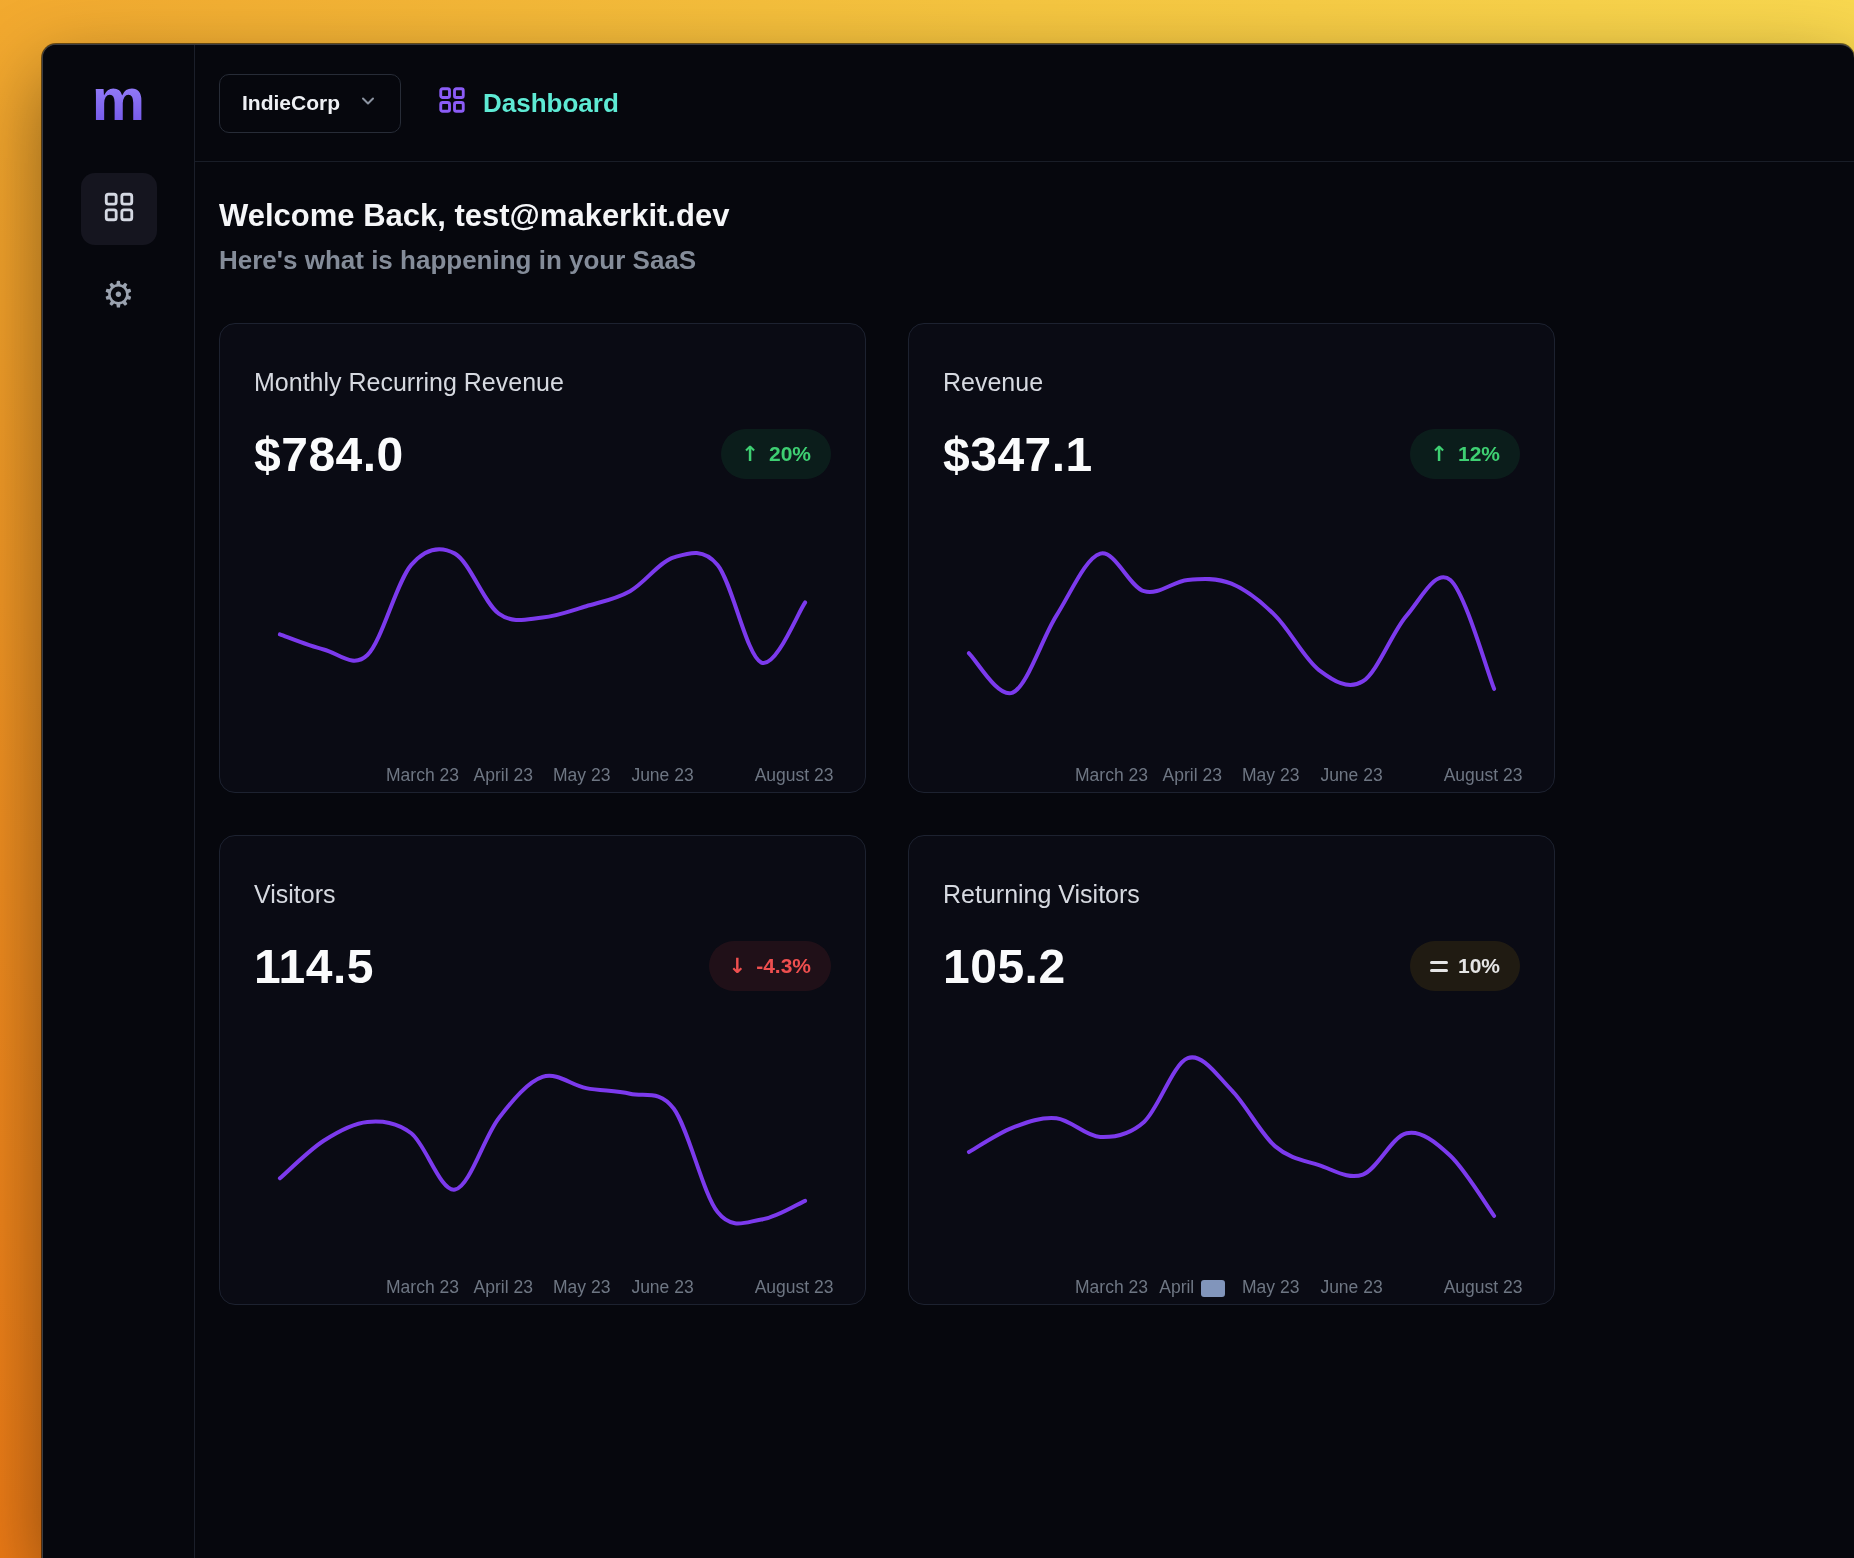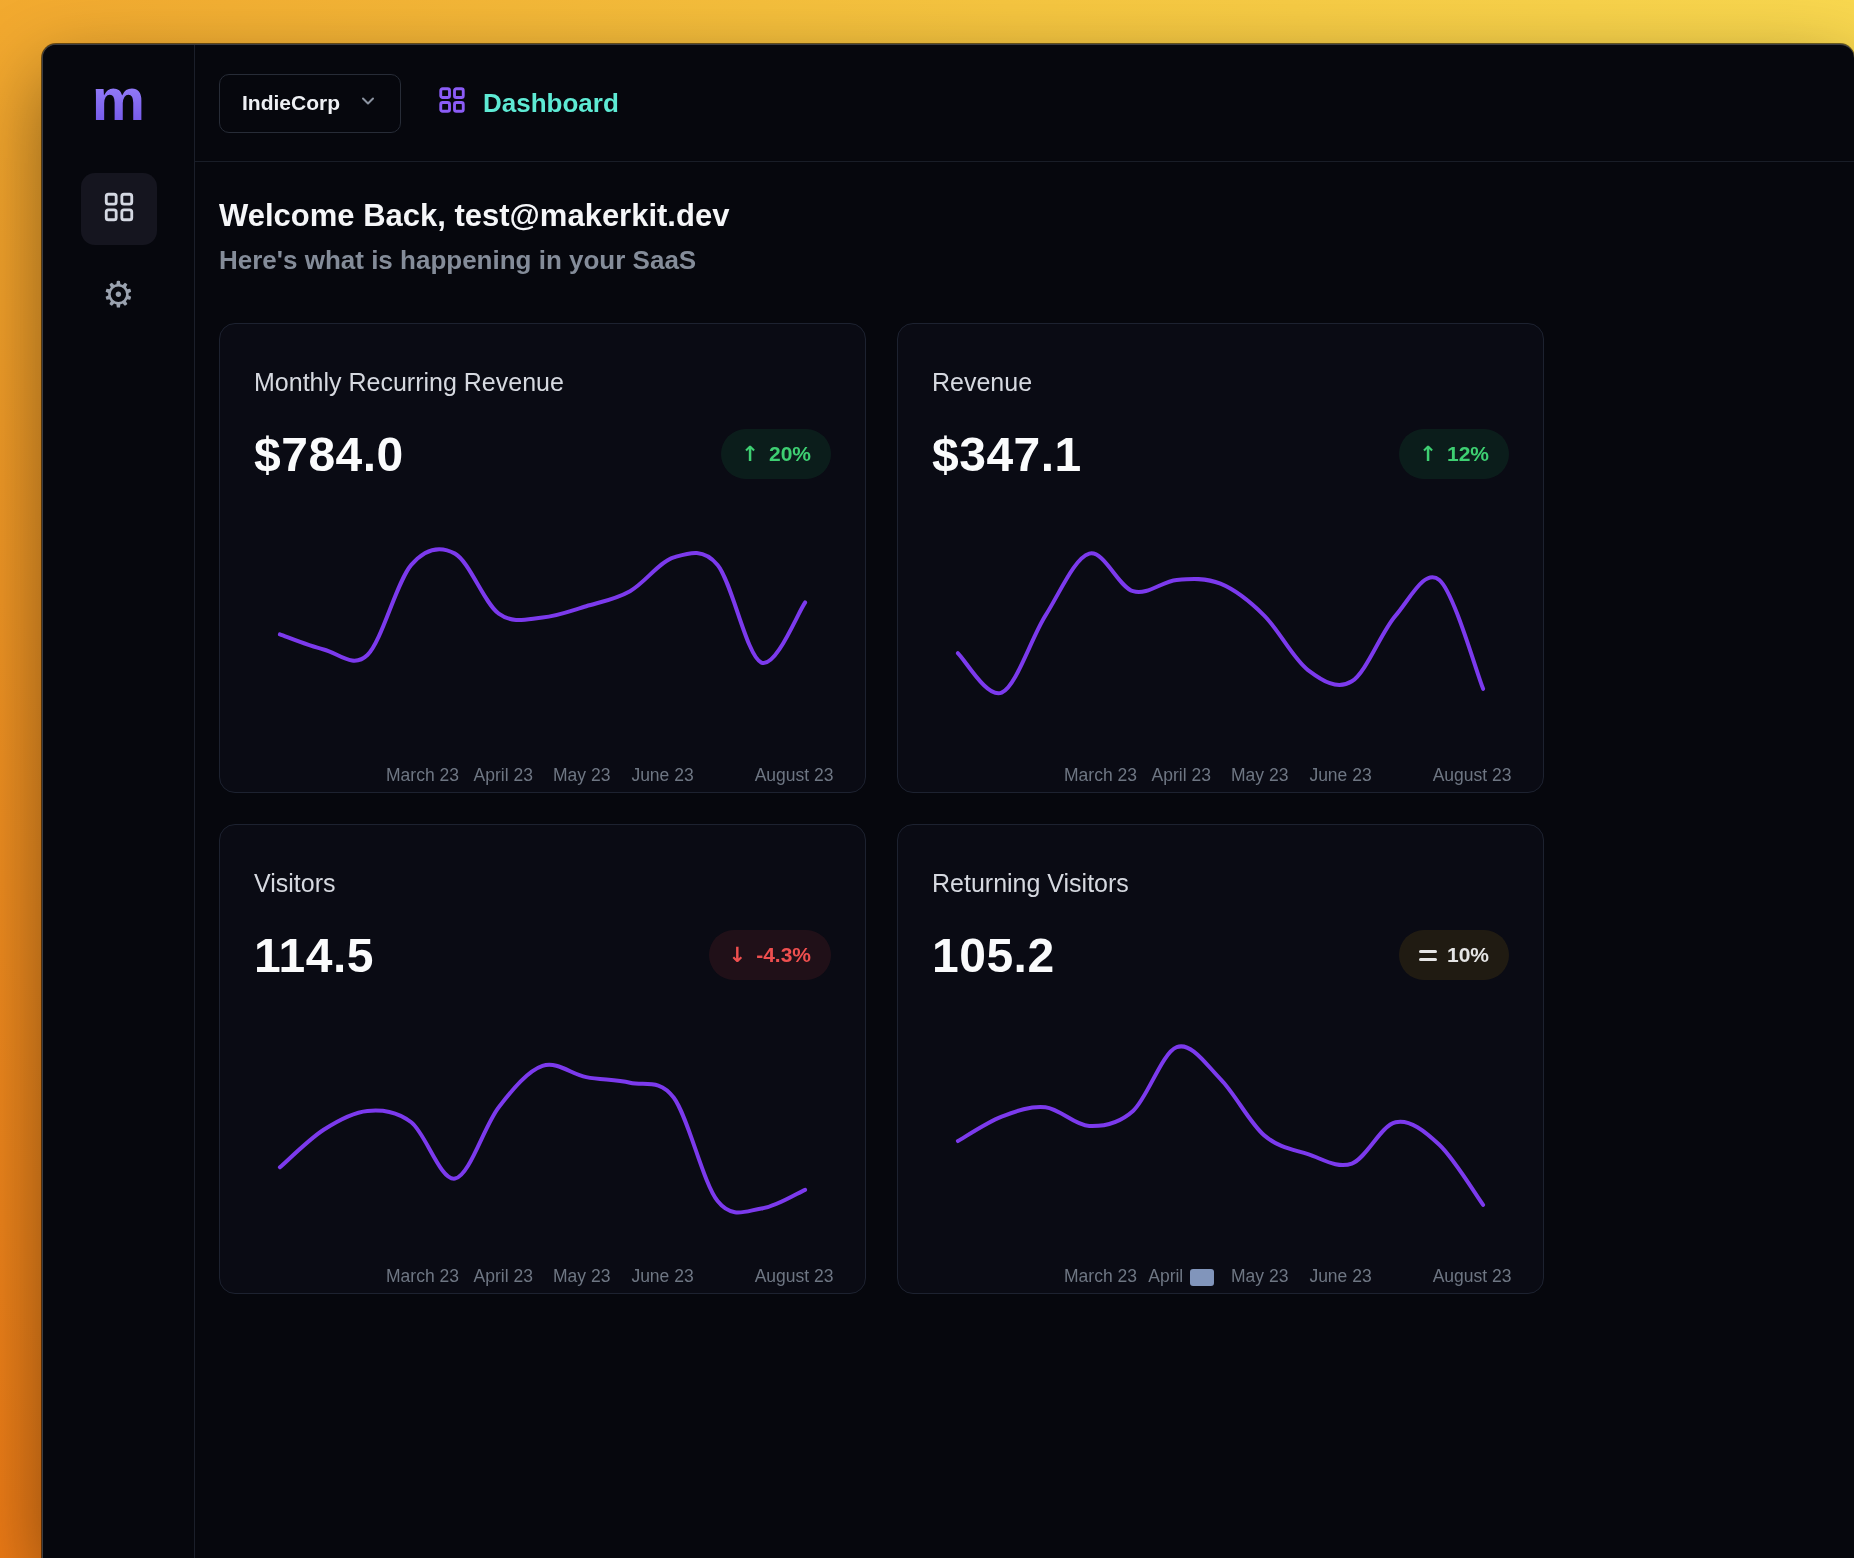--- a/index.html
+++ b/index.html
@@ -53,21 +53,21 @@
     background:transparent; border:1px solid #272c37; border-radius:10px;
     padding:16px 22px; color:#eef0f4; font-size:21px; font-weight:700;
     font-family:inherit; cursor:pointer;
   }
   .page-head { display:flex; align-items:center; gap:16px; margin-left:36px;
     color:#5eead4; font-size:26px; font-weight:600; }
   main { padding:36px 24px 0; }
   .welcome-title { font-size:31px; font-weight:700; color:#f5f6f8; }
   .welcome-sub { margin-top:11px; font-size:26px; font-weight:700; color:#848c99; }
   
-  .grid { margin-top:47px; display:grid; grid-template-columns:647px 647px; gap:31px; }
+  .grid { margin-top:47px; display:grid; grid-template-columns:647px 647px; gap:42px; }
   .card {
     height:470px; background:#0a0b14;
     border:1px solid #1d2230; border-radius:16px;
     padding:44px 34px 0;
   }
   .card-title { font-size:25px; font-weight:500; color:#d6d9e0; }
   .value-row { margin-top:28px; display:flex; align-items:center; justify-content:space-between; height:58px; }
   .card-value { font-size:48px; font-weight:800; color:#fafbfc; letter-spacing:0.5px; }
   .badge {
     display:flex; align-items:center; gap:10px;

